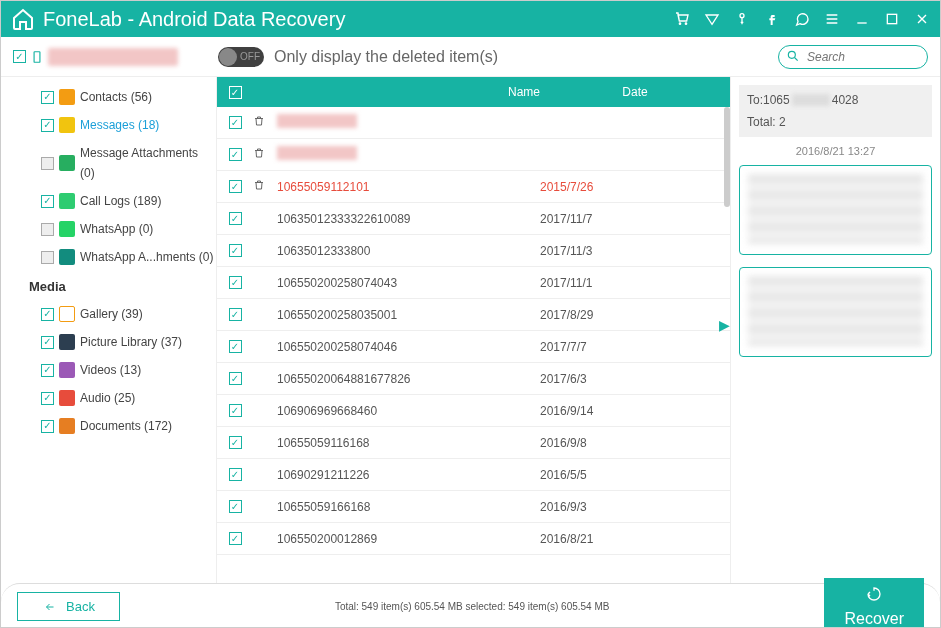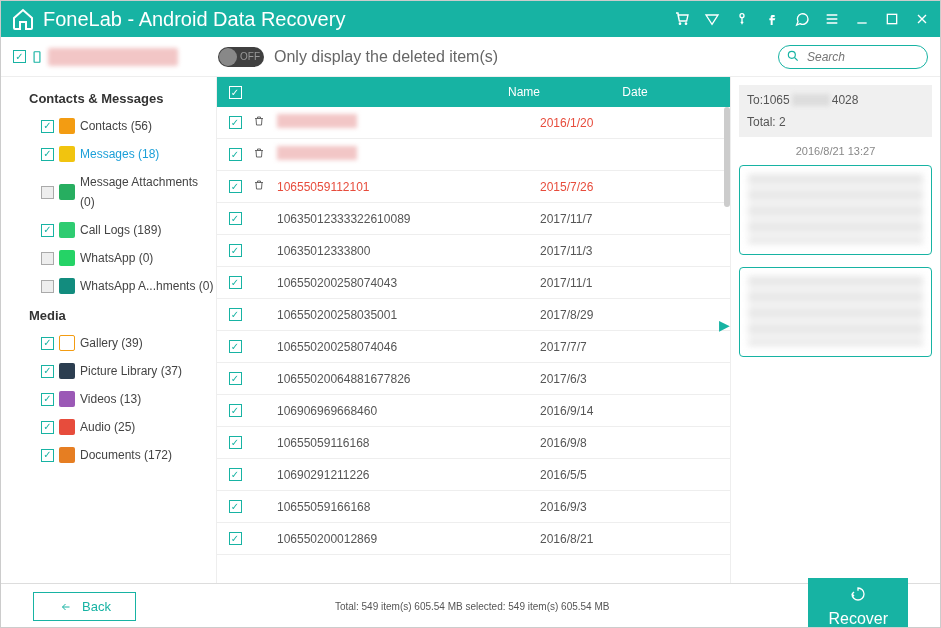--- a/index.html
+++ b/index.html
@@ -65,21 +65,21 @@
 
 .preview { width: 210px; border-left: 1px solid #eee; padding: 8px; font-size: 12px; color: #555; position: relative; }
 .preview .info-head { background: #f0f0f0; padding: 8px; margin-bottom: 6px; }
 .preview .info-head .to-line { display: flex; align-items: center; gap: 2px; margin-bottom: 8px; }
 .preview .blur-sm { display: inline-block; width: 38px; height: 12px; background: #ddd; filter: blur(2px); }
 .preview .timestamp { text-align: center; color: #888; margin: 8px 0; font-size: 11px; }
 .preview .bubble { border: 1px solid #17b3a3; border-radius: 4px; padding: 8px; margin-bottom: 12px; position: relative; min-height: 90px; }
 .preview .bubble-blur { width: 100%; height: 70px; background: repeating-linear-gradient(180deg, #e8e8e8 0 10px, #f5f5f5 10px 16px); filter: blur(3px); }
 .preview .expand-arrow { position: absolute; left: -12px; top: 240px; color: #17b3a3; font-size: 14px; cursor: pointer; }
 
-.footer { height: 46px; border-top: 1px solid #ddd; display: flex; align-items: center; padding: 0 32px; gap: 16px; }
+.footer { height: 46px; border-top: 1px solid #ddd; display: flex; align-items: center; padding: 0 16px; gap: 16px; border-radius: 19px; }
 .footer .btn-back { border: 1px solid #17b3a3; color: #17b3a3; background: #fff; padding: 6px 24px; font-size: 13px; display: flex; align-items: center; gap: 8px; cursor: pointer; }
 .footer .status { flex: 1; text-align: center; font-size: 10px; color: #555; }
 .footer .btn-recover { background: #17b3a3; color: #fff; border: none; padding: 8px 20px; font-size: 16px; display: flex; align-items: center; gap: 8px; cursor: pointer; flex-direction: column; }
 </style>
 </head>
 <body>
 
 <div class="titlebar">
   <svg class="home-icon" viewBox="0 0 24 24" fill="none" stroke="#fff" stroke-width="2">
       <path d="M3 11l9-8 9 8v10a1 1 0 01-1 1h-5v-7h-6v7H4a1 1 0 01-1-1z"></path>
@@ -134,21 +134,20 @@
     <svg class="search-icon" width="14" height="14" viewBox="0 0 24 24" fill="none" stroke="#17b3a3" stroke-width="2">
         <circle cx="10" cy="10" r="6"></circle>
         <path d="M20 20l-5-5"></path>
       </svg>
     <input class="search" placeholder="Search" style="">
   </div>
 </div>
 
 <div class="main">
   <div class="sidebar">
-    <div class="section-title">Contacts &amp; Messages</div>
     <div id="side-items">
         <div class="item">
           <span class="cb ">✓</span>
           <span class="cat-icon ic-contacts"></span>
           <span>Contacts (56)</span>
         </div>
         <div class="item active">
           <span class="cb ">✓</span>
           <span class="cat-icon ic-messages"></span>
           <span>Messages (18)</span>
@@ -213,21 +212,20 @@
       </div>
       <div class="table-body" id="tbody">
           <div class="table-row deleted">
             <div class="col-check">
               <span class="cb-t">✓</span>
             </div>
             <div class="col-trash"><svg width="12" height="12" viewBox="0 0 24 24" fill="none" stroke="currentColor" stroke-width="2">
                 <path d="M4 7h16M9 7V4h6v3M6 7l1 13h10l1-13"></path>
               </svg></div>
             <div class="col-name"><span class="blur-name"></span></div>
-            <div class="col-date">2016/1/20</div>
           </div>
           <div class="table-row deleted">
             <div class="col-check">
               <span class="cb-t">✓</span>
             </div>
             <div class="col-trash"><svg width="12" height="12" viewBox="0 0 24 24" fill="none" stroke="currentColor" stroke-width="2">
                 <path d="M4 7h16M9 7V4h6v3M6 7l1 13h10l1-13"></path>
               </svg></div>
             <div class="col-name"><span class="blur-name"></span></div>
           </div>

